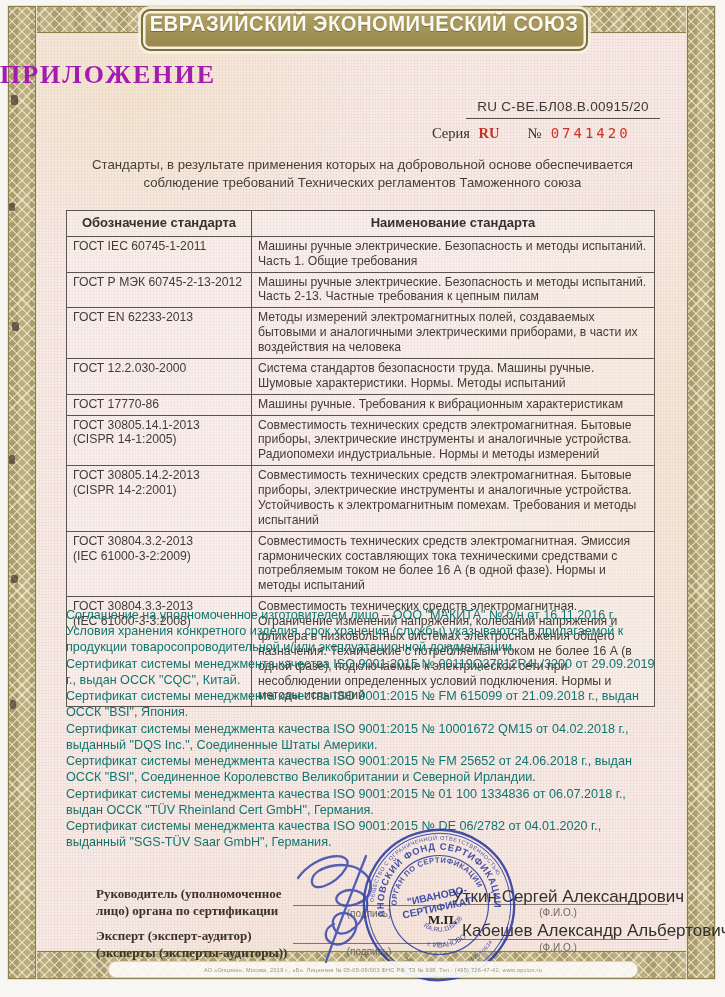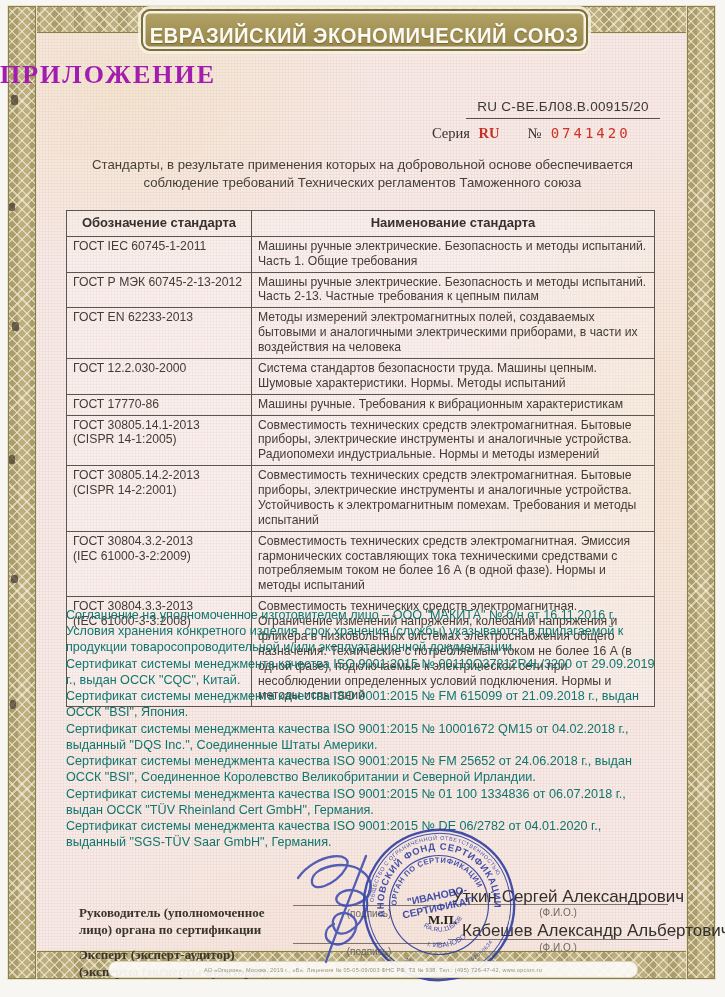--- a/index.html
+++ b/index.html
@@ -34,21 +34,21 @@
   .band-bottom { left:8px;   top:951px; width:707px; height:28px; }
   .band-left   { left:8px;   top:6px;   width:28px;  height:973px; }
   .band-right  { left:687px; top:6px;   width:28px;  height:973px; }
 
   
   .eaeu-box {
     position:absolute; left:141px; top:9px; width:443px; height:38px; z-index:3;
     background:linear-gradient(#b3a366,#97854a);
     border:2px solid #7c6e3c; border-radius:9px;
     box-shadow: inset 0 0 0 2.5px rgba(252,250,240,.92), 0 0 0 3px rgba(246,242,226,.85);
-    display:flex; align-items:flex-end; justify-content:center;
+    display:flex; align-items:flex-start; justify-content:center;
   }
   .eaeu-text {
     color:#fbfaf2; font-weight:bold; font-size:22px; letter-spacing:.5px;
     transform:scaleX(.92); white-space:nowrap;
     text-shadow:0 1px 1px rgba(90,75,30,.6);
   }
 
   .doc-title {
     position:absolute; top:60px; left:0; width:725px; text-align:left;
     font-family:"Liberation Serif", serif; font-weight:bold;
@@ -92,23 +92,23 @@
   table.standards th { text-align:center; font-size:13px; padding:4px 4px 5px; color:#36312b; }
   .code-cell { width:172px; }
 
   .clauses {
     position:absolute; top:607px; left:66px; width:597px; z-index:2;
     font-size:12.6px; line-height:1.29; color:#0f766e;
   }
   .clauses p { margin:0; }
 
   .sig-label {
-    position:absolute; left:79px; width:235px; z-index:2;
+    position:absolute; left:96px; width:235px; z-index:2;
     font-family:"Liberation Serif", serif; font-weight:bold;
-    font-size:13px; line-height:1.32; color:#3a342b;margin-top:19px;
+    font-size:13px; line-height:1.32; color:#3a342b;
   }
   .sig-label-head { top:885px; }
   .sig-label-expert { top:927px; }
   .uline { position:absolute; border-bottom:1px solid #7d766c; z-index:1; }
   .sign-line-1 { top:905px; left:293px; width:152px; }
   .sign-line-2 { top:943px; left:293px; width:152px; }
   .name-line-1 { top:904px; left:448px; width:220px; }
   .name-line-2 { top:939px; left:448px; width:220px; }
   .cap {
     position:absolute; font-size:10px; color:#6e675d; text-align:center; z-index:2;
@@ -205,21 +205,21 @@
             <div>ГОСТ EN 62233-2013</div>
             <div></div>
           </td>
         <td>Методы измерений электромагнитных полей, создаваемых бытовыми и аналогичными электрическими приборами, в части их воздействия на человека</td>
       </tr>
       <tr>
         <td class="code-cell">
             <div>ГОСТ 12.2.030-2000</div>
             <div></div>
           </td>
-        <td>Система стандартов безопасности труда. Машины цепным. Шумовые характеристики. Нормы. Методы испытаний</td>
+        <td>Система стандартов безопасности труда. Машины ручные. Шумовые характеристики. Нормы. Методы испытаний</td>
       </tr>
       <tr>
         <td class="code-cell">
             <div>ГОСТ 17770-86</div>
             <div></div>
           </td>
         <td>Машины ручные. Требования к вибрационным характеристикам</td>
       </tr>
       <tr>
         <td class="code-cell">

